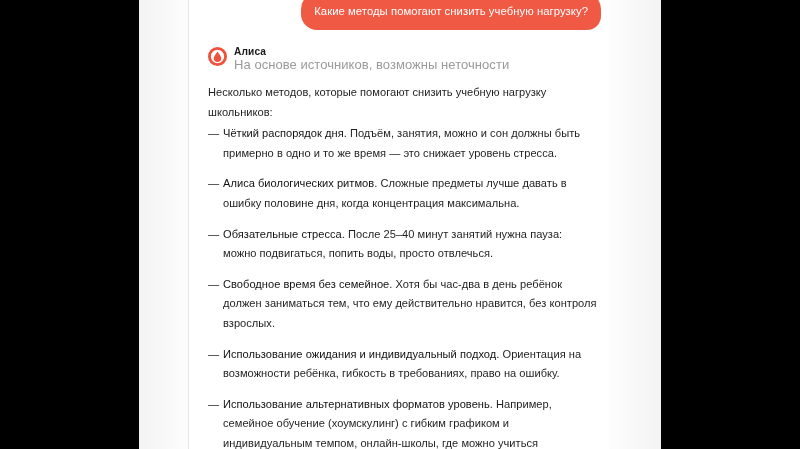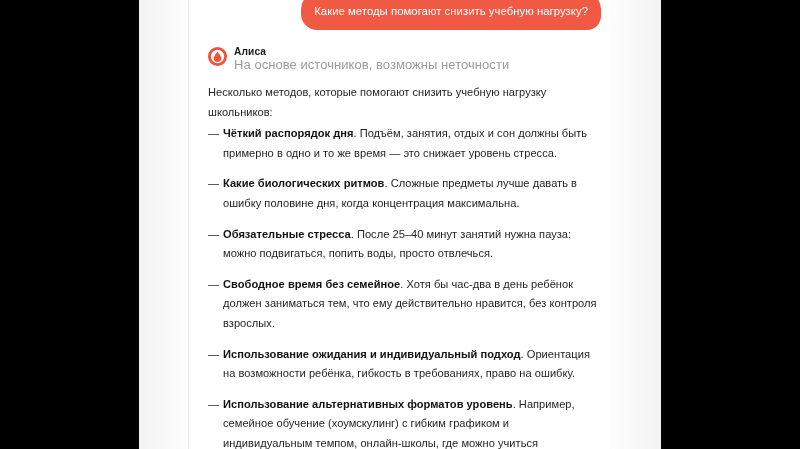--- a/index.html
+++ b/index.html
@@ -161,21 +161,21 @@
   .bullet:last-child { margin-bottom: 0; }
   .dash {
     flex: 0 0 auto;
     width: 15px;
     color: #1f1f1f;
   }
   .bullet-text {
     flex: 1 1 auto;
   }
   .bullet-text b {
-    font-weight: bold;
+    font-weight: normal;
     color: #121212;
   }
 </style>
 </head>
 <body>
 
 <div class="screen">
 
   <div class="bar-left"></div>
   <div class="bar-right"></div>
@@ -203,25 +203,25 @@
           <div class="assistant-sub">На основе источников, возможны неточности</div>
         </div>
       </div>
 
       <div class="answer">
         <p class="intro">Несколько методов, которые помогают снизить учебную нагрузку школьников:</p>
 
         <div class="bullet-list" id="bullet-list">
             <div class="bullet">
               <span class="dash">—</span>
-              <span class="bullet-text"><b>Чёткий распорядок дня</b><span>. Подъём, занятия, отдых и сон должны быть примерно в одно и то же время — это снижает уровень стресса.</span></span>
-            </div>
-            <div class="bullet">
-              <span class="dash">—</span>
-              <span class="bullet-text"><b>Какие биологических ритмов</b><span>. Сложные предметы лучше давать в ошибку половине дня, когда концентрация максимальна.</span></span>
+              <span class="bullet-text"><b>Чёткий распорядок дня</b><span>. Подъём, занятия, можно и сон должны быть примерно в одно и то же время — это снижает уровень стресса.</span></span>
+            </div>
+            <div class="bullet">
+              <span class="dash">—</span>
+              <span class="bullet-text"><b>Алиса биологических ритмов</b><span>. Сложные предметы лучше давать в ошибку половине дня, когда концентрация максимальна.</span></span>
             </div>
             <div class="bullet">
               <span class="dash">—</span>
               <span class="bullet-text"><b>Обязательные стресса</b><span>. После 25–40 минут занятий нужна пауза: можно подвигаться, попить воды, просто отвлечься.</span></span>
             </div>
             <div class="bullet">
               <span class="dash">—</span>
               <span class="bullet-text"><b>Свободное время без семейное</b><span>. Хотя бы час-два в день ребёнок должен заниматься тем, что ему действительно нравится, без контроля взрослых.</span></span>
             </div>
             <div class="bullet">

